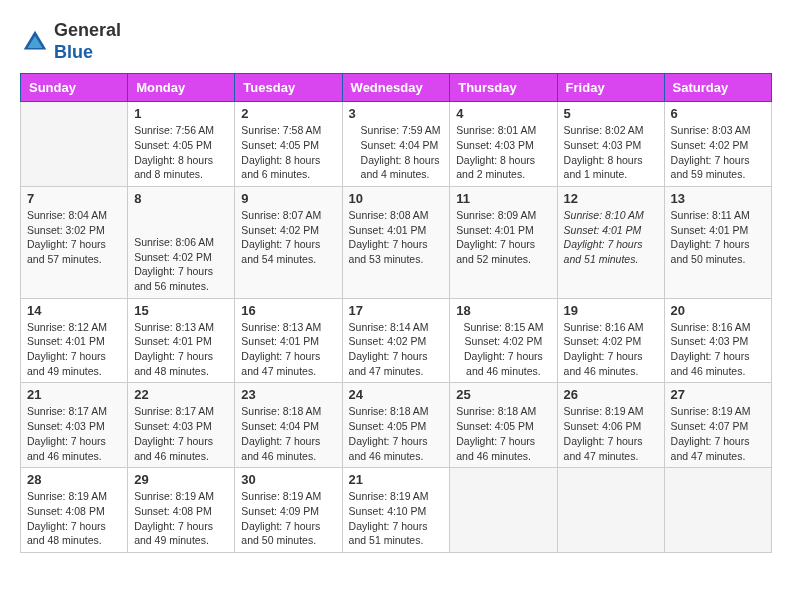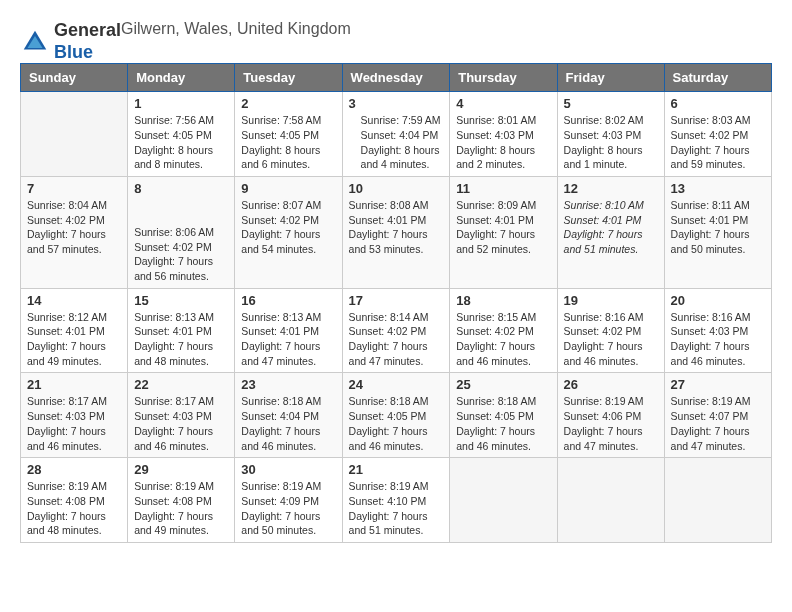--- a/index.html
+++ b/index.html
@@ -5,22 +5,23 @@
     * { box-sizing: border-box; margin: 0; padding: 0; }
     body {
       font-family: Arial, sans-serif;
       background: #fff;
       width: 792px;
       min-height: 612px;
       padding: 20px;
     }
     .header {
       display: flex;
+      justify-content: space-between;
       align-items: flex-start;
-      margin-bottom: 0;
+      margin-bottom: 10px;
     }
     .logo {
       display: flex;
       align-items: center;
       gap: 4px;
     }
     .logo-text {
       font-size: 18px;
       font-weight: bold;
       line-height: 1.2;
@@ -43,21 +44,21 @@
     .location {
       font-size: 16px;
       color: #555;
     }
     .calendar {
       width: 100%;
       border-collapse: collapse;
       border: 1px solid #ccc;
     }
     .calendar th {
-      background-color: #737373;
+      background-color: #d946ef;
       color: #fff;
       text-align: left;
       padding: 6px 8px;
       font-size: 13px;
       border: 1px solid #1a5fa8;
     }
     .calendar td {
       vertical-align: top;
       padding: 4px 6px;
       border: 1px solid #ccc;
@@ -92,21 +93,20 @@
     <svg class="logo-icon" viewBox="0 0 40 40">
       <polygon points="20,5 35,30 5,30" fill="#1a5fa8"></polygon>
       <polygon points="20,12 30,28 10,28" fill="#4a9fd4"></polygon>
     </svg>
     <div class="logo-text">
       <div class="general">General</div>
       <div class="blue">Blue</div>
     </div>
   </div>
   <div class="title-area">
-    <div class="location">Gilwern, Wales, United Kingdom</div>
   </div>
 </div>
 
 <table class="calendar">
   <thead>
     <tr>
     <th>Sunday</th>
         <th>Monday</th>
         <th>Tuesday</th>
         <th>Wednesday</th>
@@ -158,21 +158,21 @@
           <div class="day-info" style="white-space: pre-line;">Sunrise: 8:03 AM
 Sunset: 4:02 PM
 Daylight: 7 hours
 and 59 minutes.</div>
         </td>
       </tr>
       <tr>
         <td>
           <div class="day-number">7</div>
           <div class="day-info" style="white-space: pre-line;">Sunrise: 8:04 AM
-Sunset: 4:02 PM
+Sunset: 3:02 PM
 Daylight: 7 hours
 and 57 minutes.</div>
         </td>
         <td>
           <div class="day-number">8</div>
           <div class="day-info" style="white-space: pre-line; margin-top: 29px;">Sunrise: 8:06 AM
 Sunset: 4:02 PM
 Daylight: 7 hours
 and 56 minutes.</div>
         </td>
@@ -236,21 +236,21 @@
         </td>
         <td>
           <div class="day-number">17</div>
           <div class="day-info" style="white-space: pre-line;">Sunrise: 8:14 AM
 Sunset: 4:02 PM
 Daylight: 7 hours
 and 47 minutes.</div>
         </td>
         <td>
           <div class="day-number">18</div>
-          <div class="day-info" style="white-space: pre-line;">Sunrise: 8:15 AM
+          <div class="day-info" style="white-space: pre-line; text-align: center;">Sunrise: 8:15 AM
 Sunset: 4:02 PM
 Daylight: 7 hours
 and 46 minutes.</div>
         </td>
         <td>
           <div class="day-number">19</div>
           <div class="day-info" style="white-space: pre-line;">Sunrise: 8:16 AM
 Sunset: 4:02 PM
 Daylight: 7 hours
 and 46 minutes.</div>

